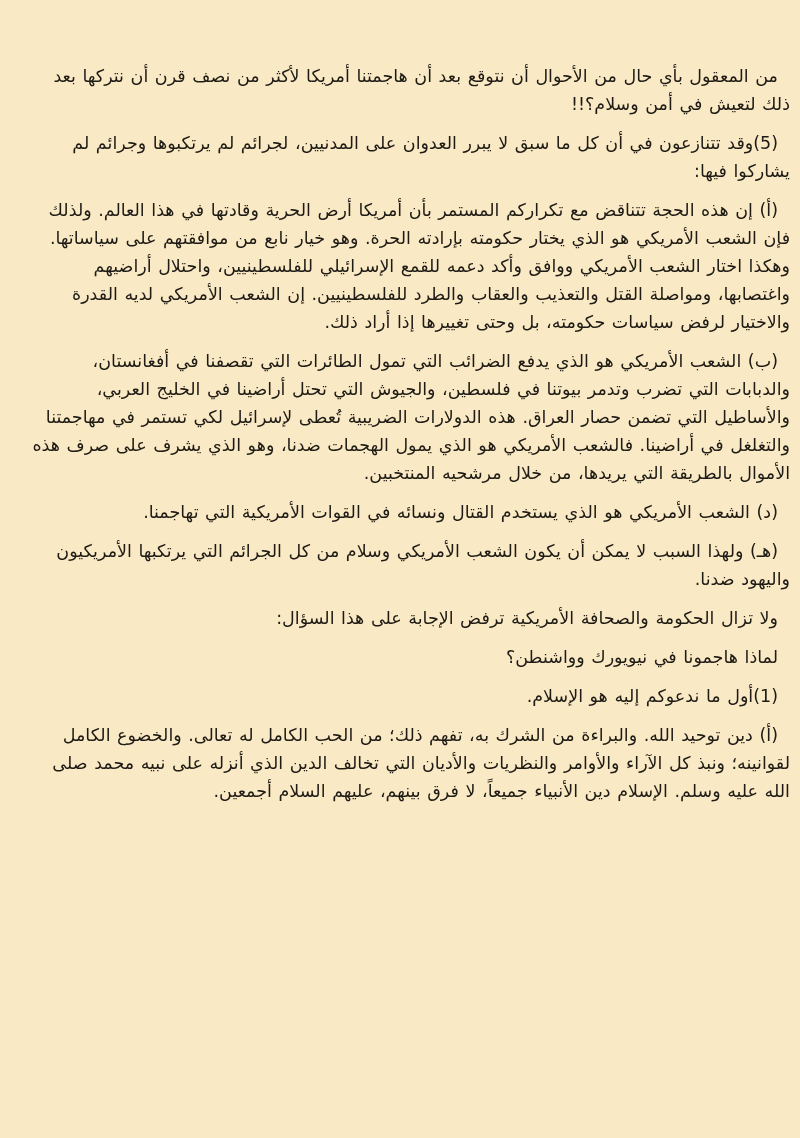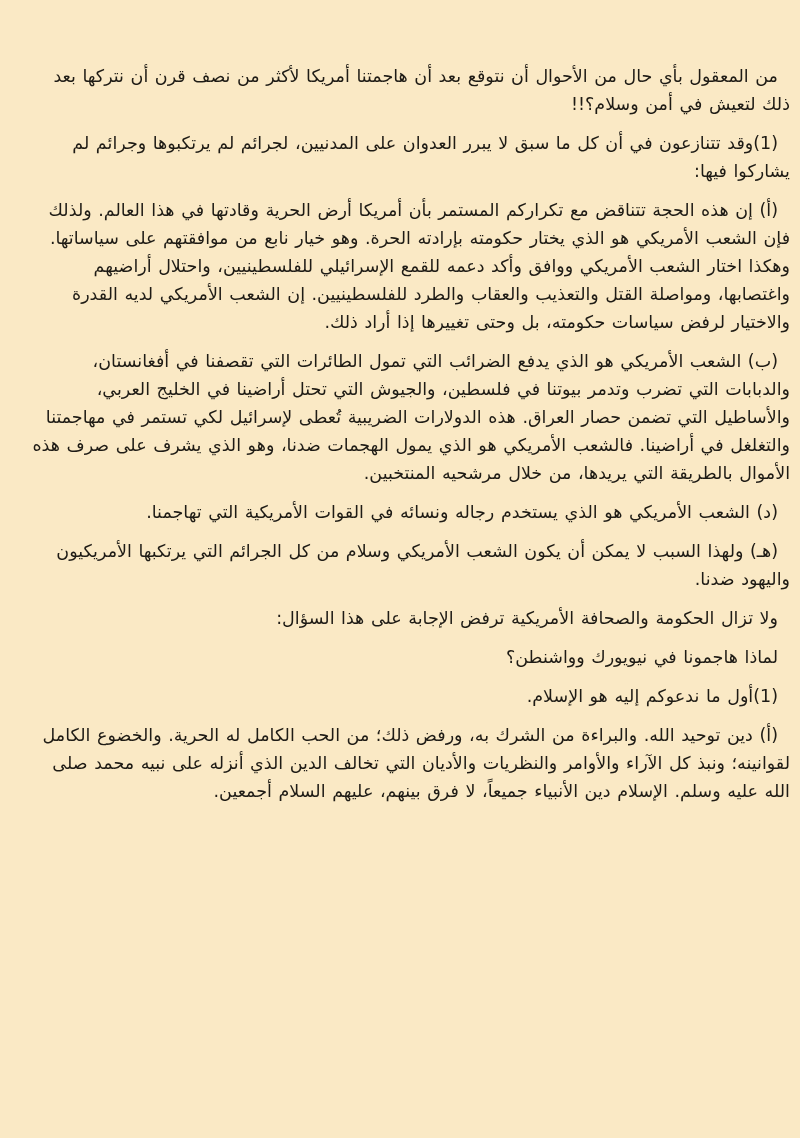--- a/index.html
+++ b/index.html
@@ -29,22 +29,22 @@
     margin: 0 0 11px 0;
     text-indent: 12px; 
     word-spacing: 1px;
   }
 </style>
 </head>
 <body>
 
 <div class="page">
   <p class="para">من المعقول بأي حال من الأحوال أن نتوقع بعد أن هاجمتنا أمريكا لأكثر من نصف قرن أن نتركها بعد ذلك لتعيش في أمن وسلام؟!!</p>
-  <p class="para">(1)وقد تتنازعون في أن كل ما سبق لا يبرر العدوان على المدنيين، لجرائم لم يرتكبوها وجرائم لم يشاركوا فيها:</p>
+  <p class="para">(5)وقد تتنازعون في أن كل ما سبق لا يبرر العدوان على المدنيين، لجرائم لم يرتكبوها وجرائم لم يشاركوا فيها:</p>
   <p class="para">(أ) إن هذه الحجة تتناقض مع تكراركم المستمر بأن أمريكا أرض الحرية وقادتها في هذا العالم. ولذلك فإن الشعب الأمريكي هو الذي يختار حكومته بإرادته الحرة. وهو خيار نابع من موافقتهم على سياساتها. وهكذا اختار الشعب الأمريكي ووافق وأكد دعمه للقمع الإسرائيلي للفلسطينيين، واحتلال أراضيهم واغتصابها، ومواصلة القتل والتعذيب والعقاب والطرد للفلسطينيين. إن الشعب الأمريكي لديه القدرة والاختيار لرفض سياسات حكومته، بل وحتى تغييرها إذا أراد ذلك.</p>
   <p class="para">(ب) الشعب الأمريكي هو الذي يدفع الضرائب التي تمول الطائرات التي تقصفنا في أفغانستان، والدبابات التي تضرب وتدمر بيوتنا في فلسطين، والجيوش التي تحتل أراضينا في الخليج العربي، والأساطيل التي تضمن حصار العراق. هذه الدولارات الضريبية تُعطى لإسرائيل لكي تستمر في مهاجمتنا والتغلغل في أراضينا. فالشعب الأمريكي هو الذي يمول الهجمات ضدنا، وهو الذي يشرف على صرف هذه الأموال بالطريقة التي يريدها، من خلال مرشحيه المنتخبين.</p>
-  <p class="para">(د) الشعب الأمريكي هو الذي يستخدم رجاله ونسائه في القوات الأمريكية التي تهاجمنا.</p>
+  <p class="para">(د) الشعب الأمريكي هو الذي يستخدم القتال ونسائه في القوات الأمريكية التي تهاجمنا.</p>
   <p class="para">(هـ) ولهذا السبب لا يمكن أن يكون الشعب الأمريكي وسلام من كل الجرائم التي يرتكبها الأمريكيون واليهود ضدنا.</p>
   <p class="para">ولا تزال الحكومة والصحافة الأمريكية ترفض الإجابة على هذا السؤال:</p>
   <p class="para">لماذا هاجمونا في نيويورك وواشنطن؟</p>
   <p class="para">(1)أول ما ندعوكم إليه هو الإسلام.</p>
-  <p class="para">(أ) دين توحيد الله. والبراءة من الشرك به، ورفض ذلك؛ من الحب الكامل له الحرية. والخضوع الكامل لقوانينه؛ ونبذ كل الآراء والأوامر والنظريات والأديان التي تخالف الدين الذي أنزله على نبيه محمد صلى الله عليه وسلم. الإسلام دين الأنبياء جميعاً، لا فرق بينهم، عليهم السلام أجمعين.</p>
+  <p class="para">(أ) دين توحيد الله. والبراءة من الشرك به، تفهم ذلك؛ من الحب الكامل له تعالى. والخضوع الكامل لقوانينه؛ ونبذ كل الآراء والأوامر والنظريات والأديان التي تخالف الدين الذي أنزله على نبيه محمد صلى الله عليه وسلم. الإسلام دين الأنبياء جميعاً، لا فرق بينهم، عليهم السلام أجمعين.</p>
 </div>
 
 </body></html>

